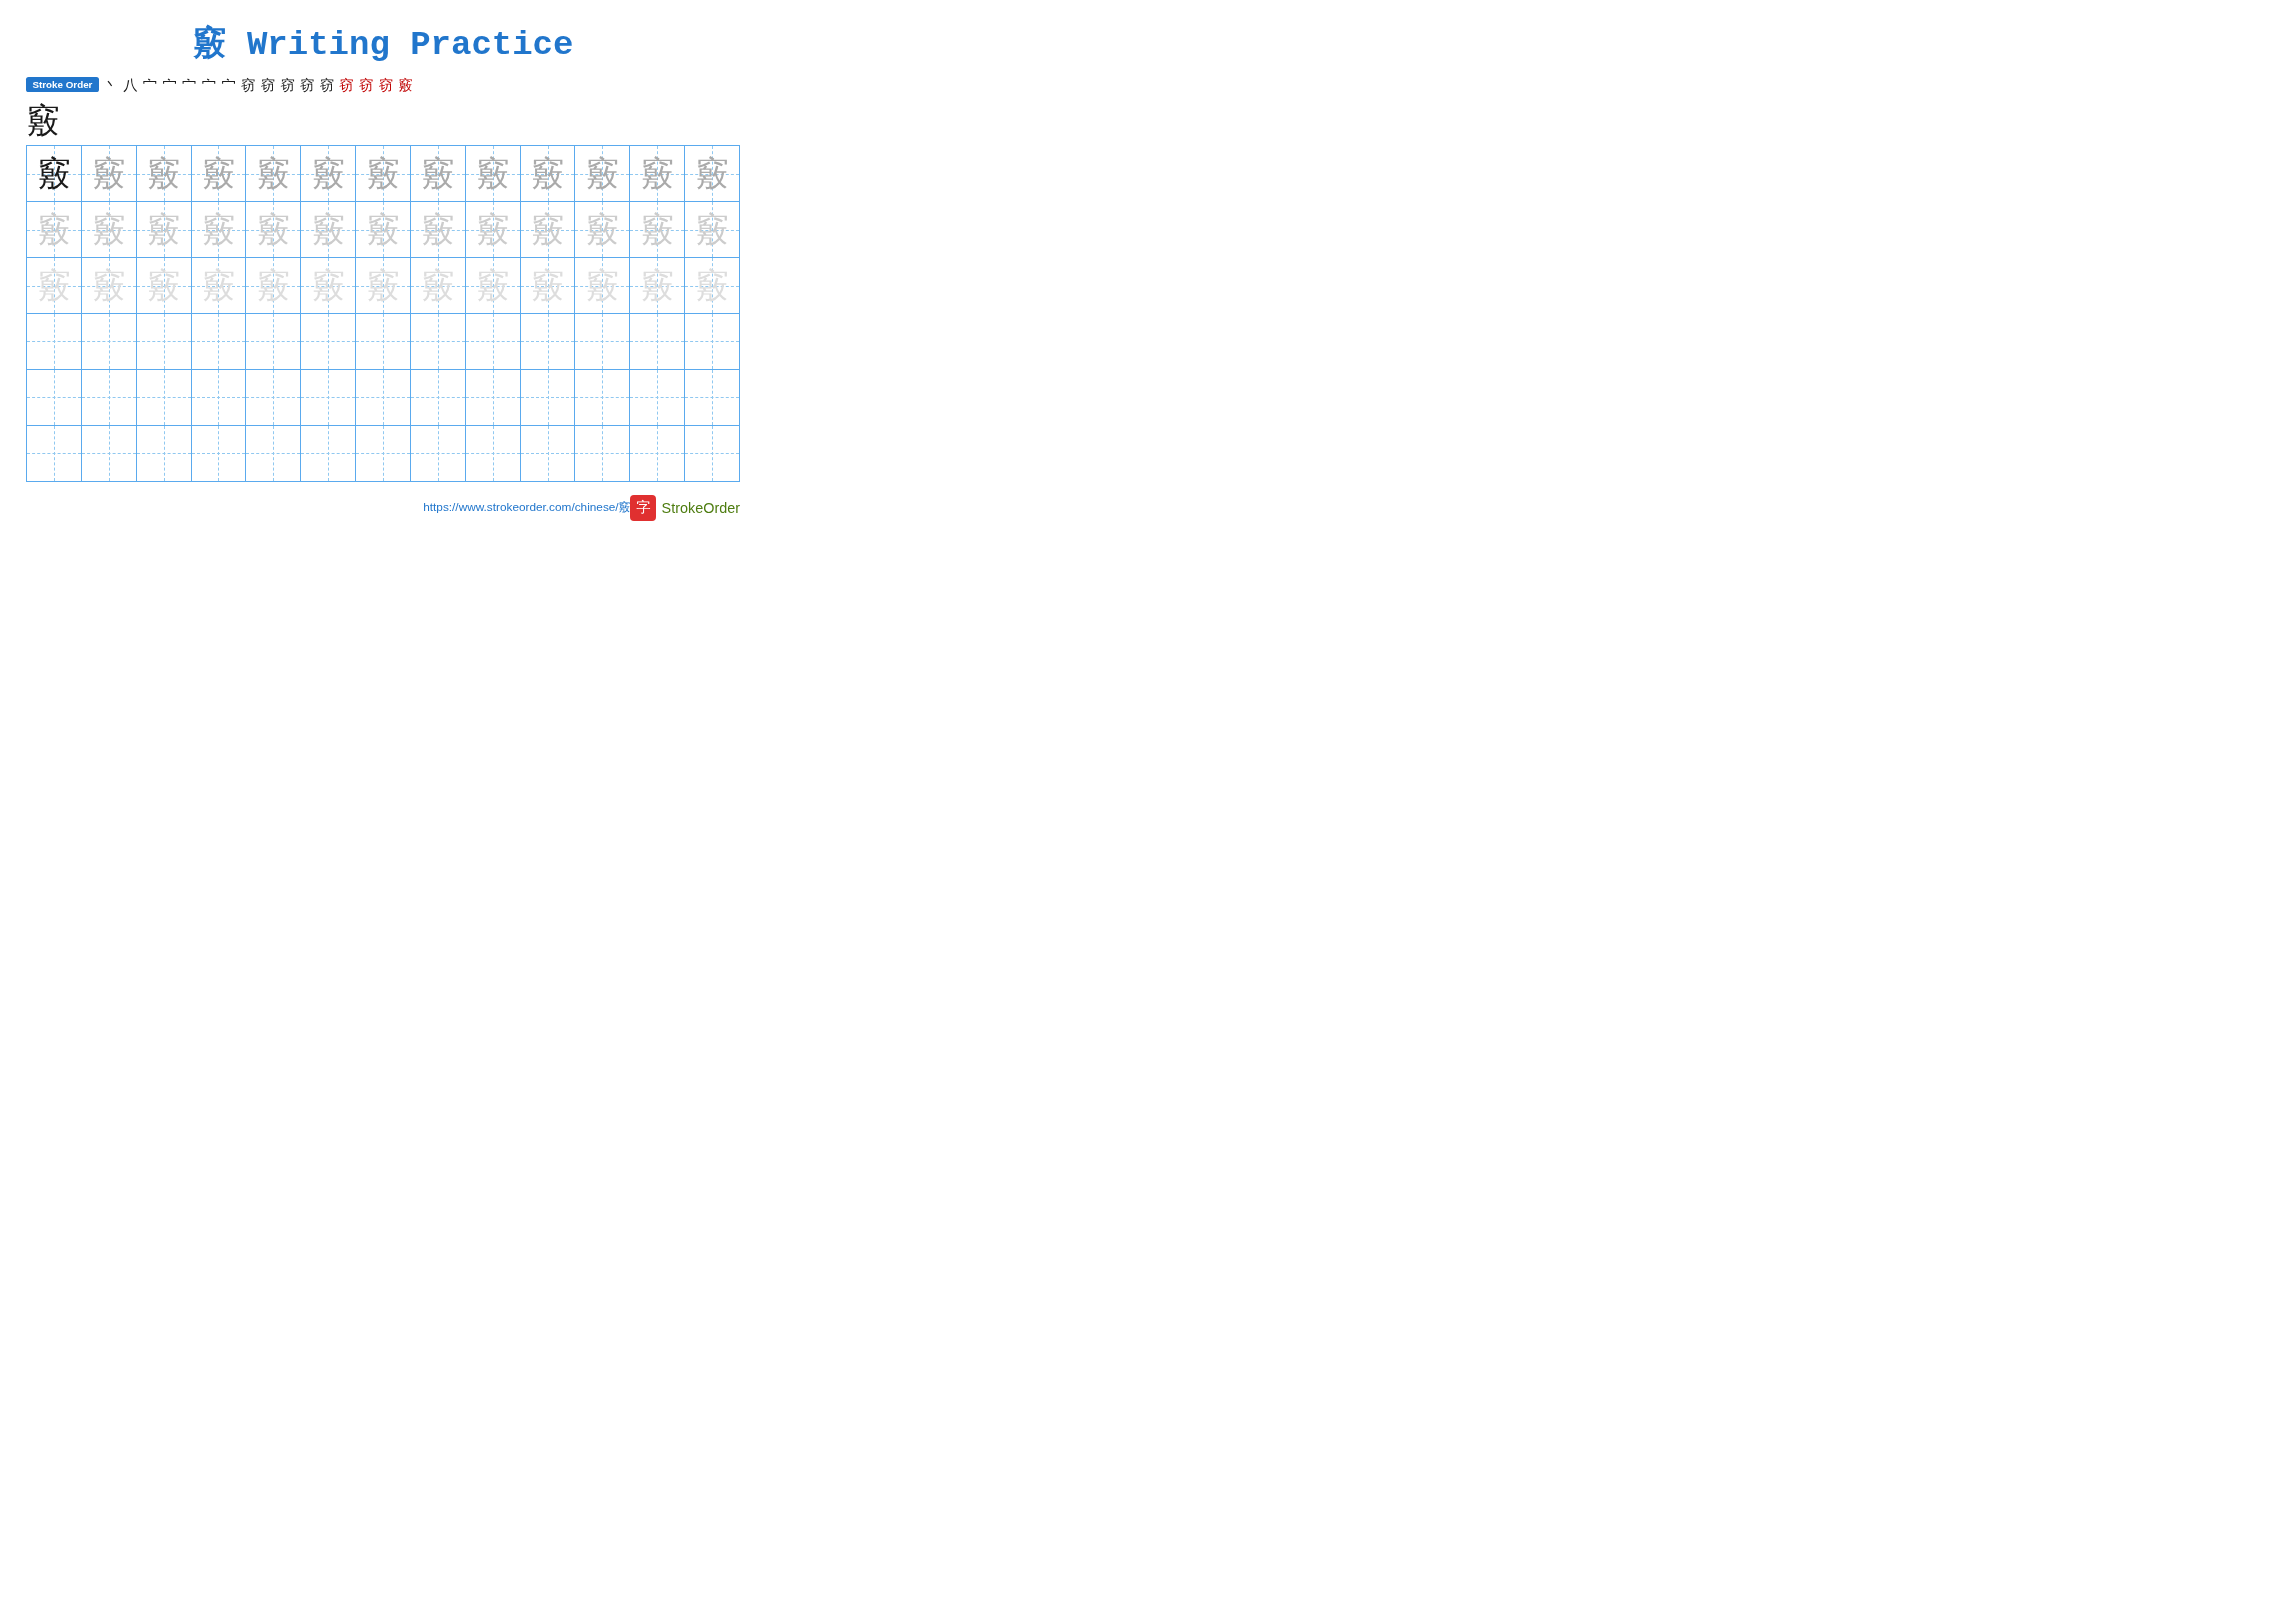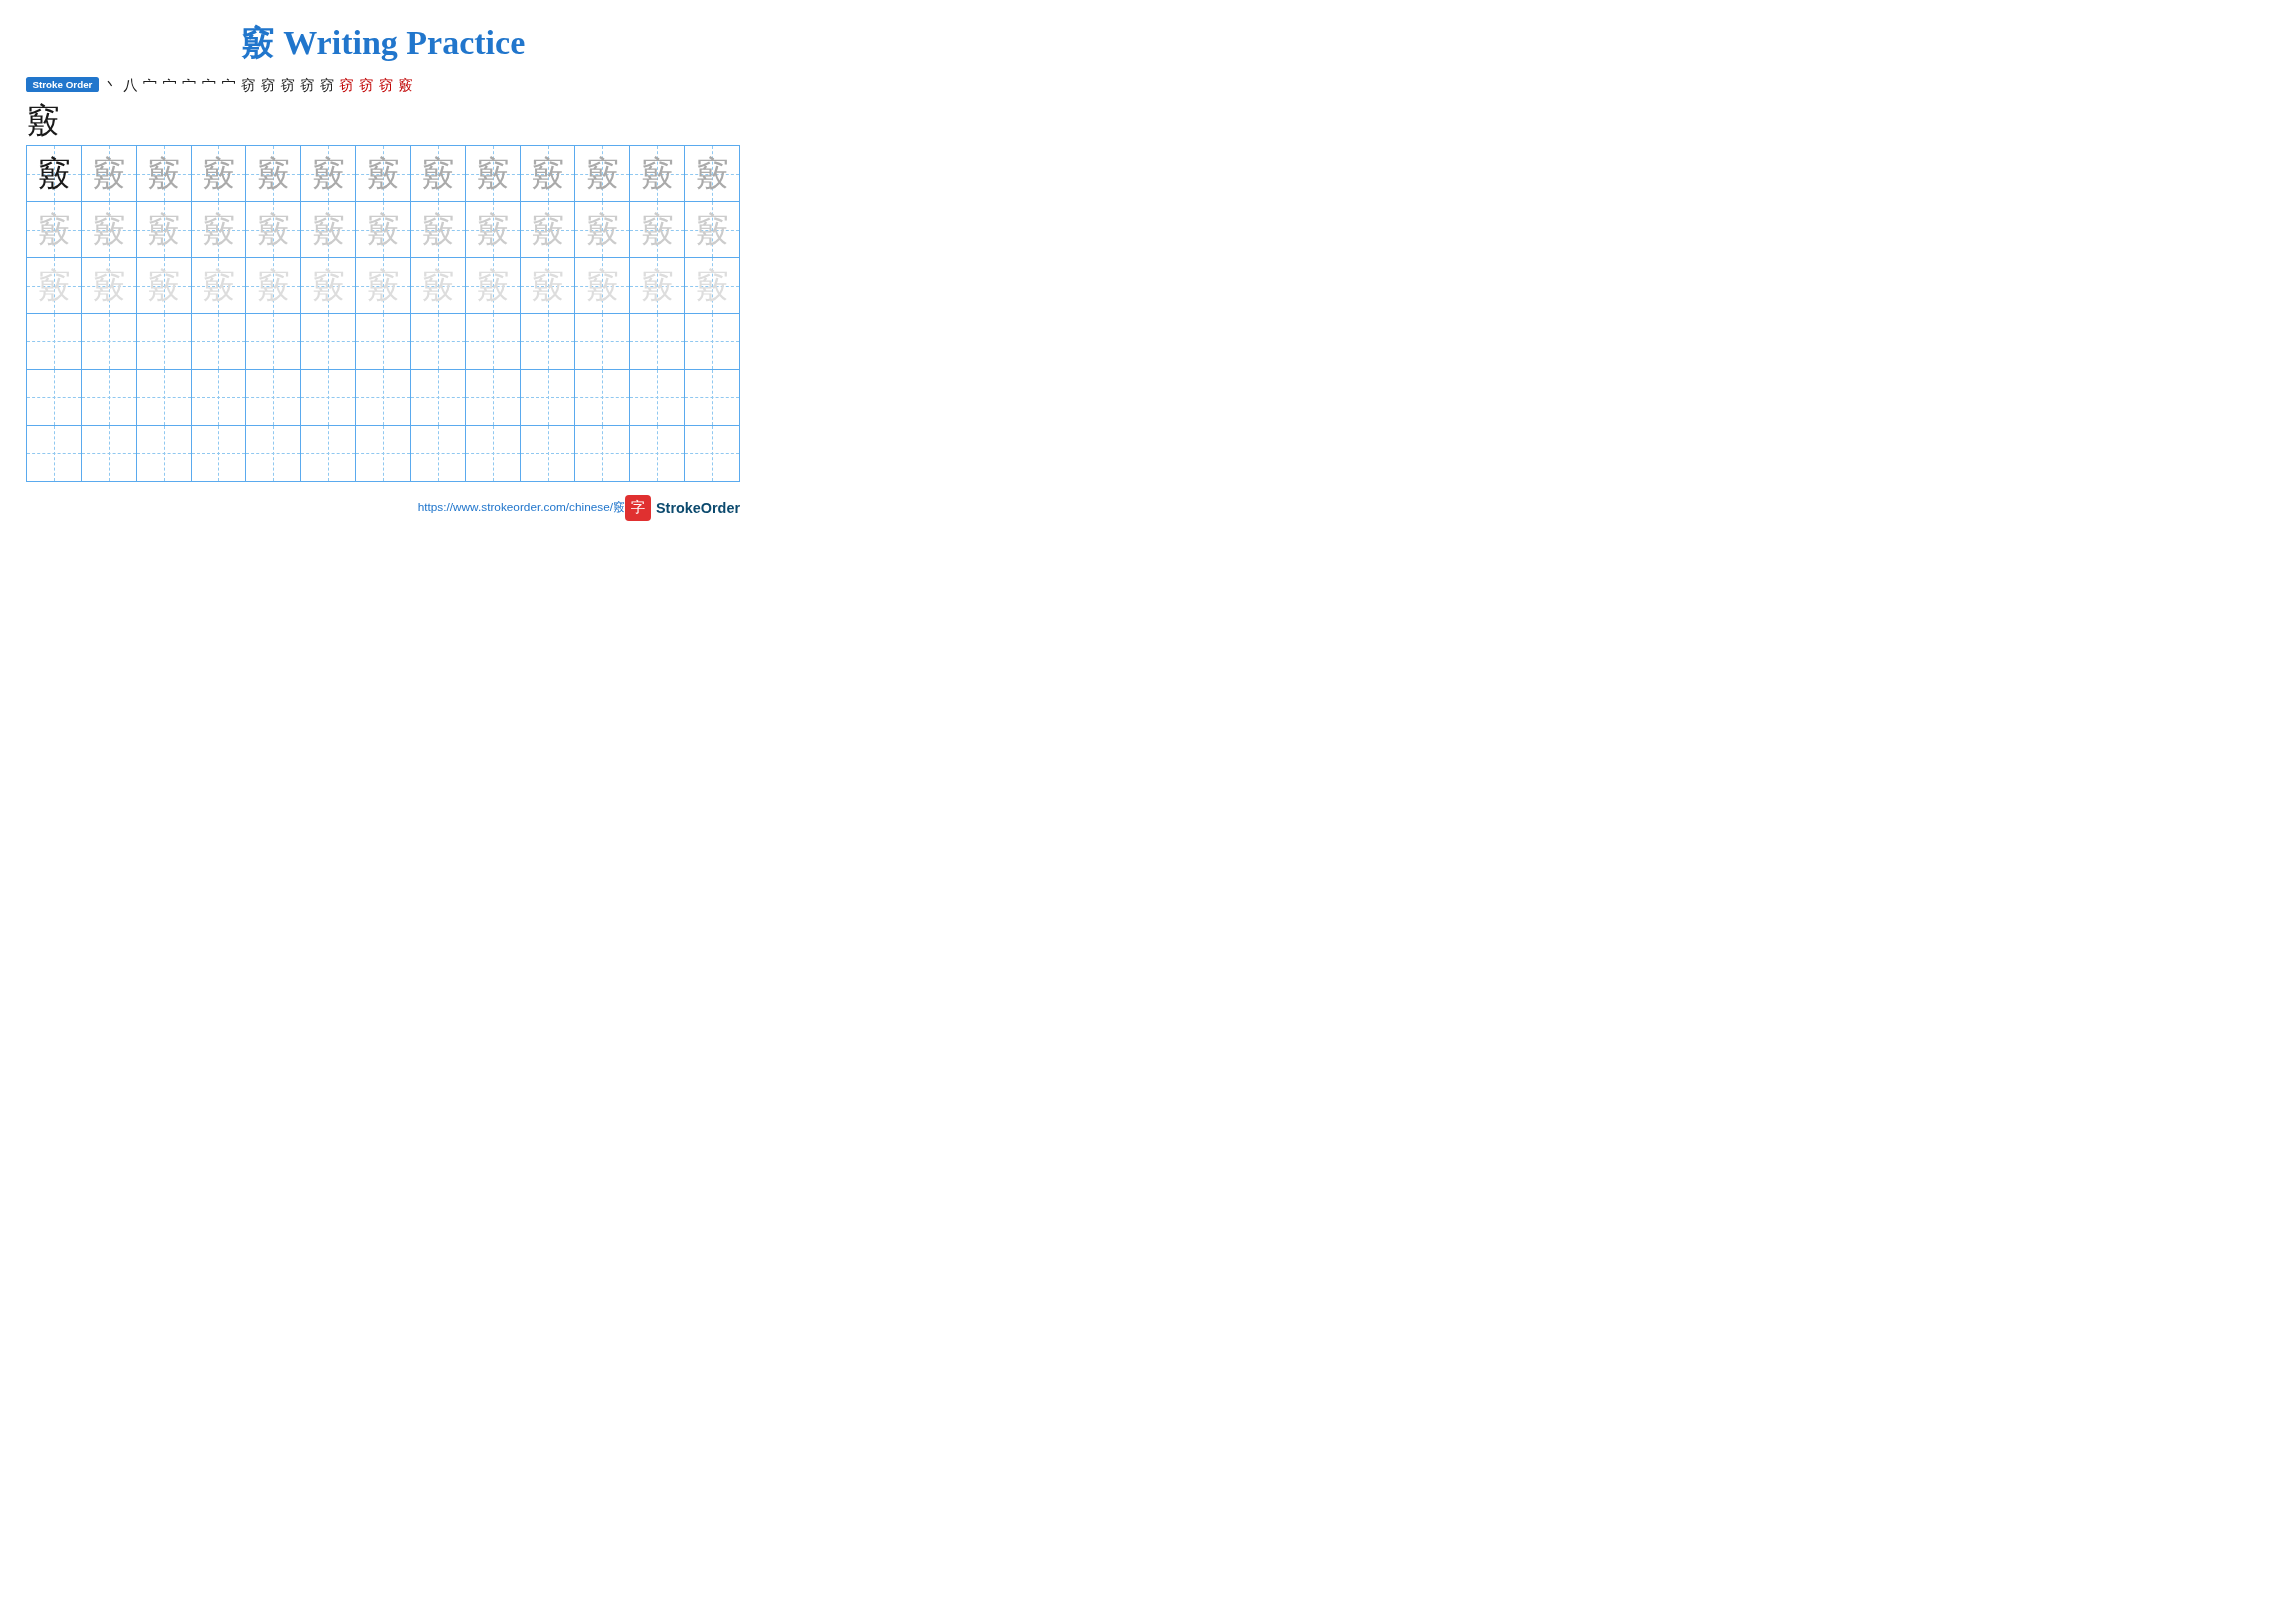--- a/index.html
+++ b/index.html
@@ -14,21 +14,21 @@
 
     
     #title-area {
       text-align: center;
       margin-bottom: 11.8px;
     }
     #title-area h1 {
       font-size: 34px;
       font-weight: bold;
       color: #2176cc;
-      font-family: Liberation Serif, serif;
+      font-family: Liberation Mono, monospace;
     }
 
     
     #stroke-order-row {
       display: flex;
       align-items: center;
       gap: 3.9px;
       margin-bottom: 9.2px;
       flex-wrap: wrap;
     }
@@ -152,22 +152,22 @@
       border-radius: 3.9px;
       display: flex;
       align-items: center;
       justify-content: center;
       color: white;
       font-size: 14.4px;
       font-family: serif;
     }
     .logo-text {
       font-size: 14.4px;
-      font-weight: bold;
-      color: #0c4a6e;
+      font-weight: normal;
+      color: #4d7c0f;
       font-family: sans-serif;
     }
   </style>
 </head>
 <body>
 
 <div id="title-area">
   <h1>
     <span style="color:#2176cc;">竅</span><span> Writing Practice</span>
   </h1>

